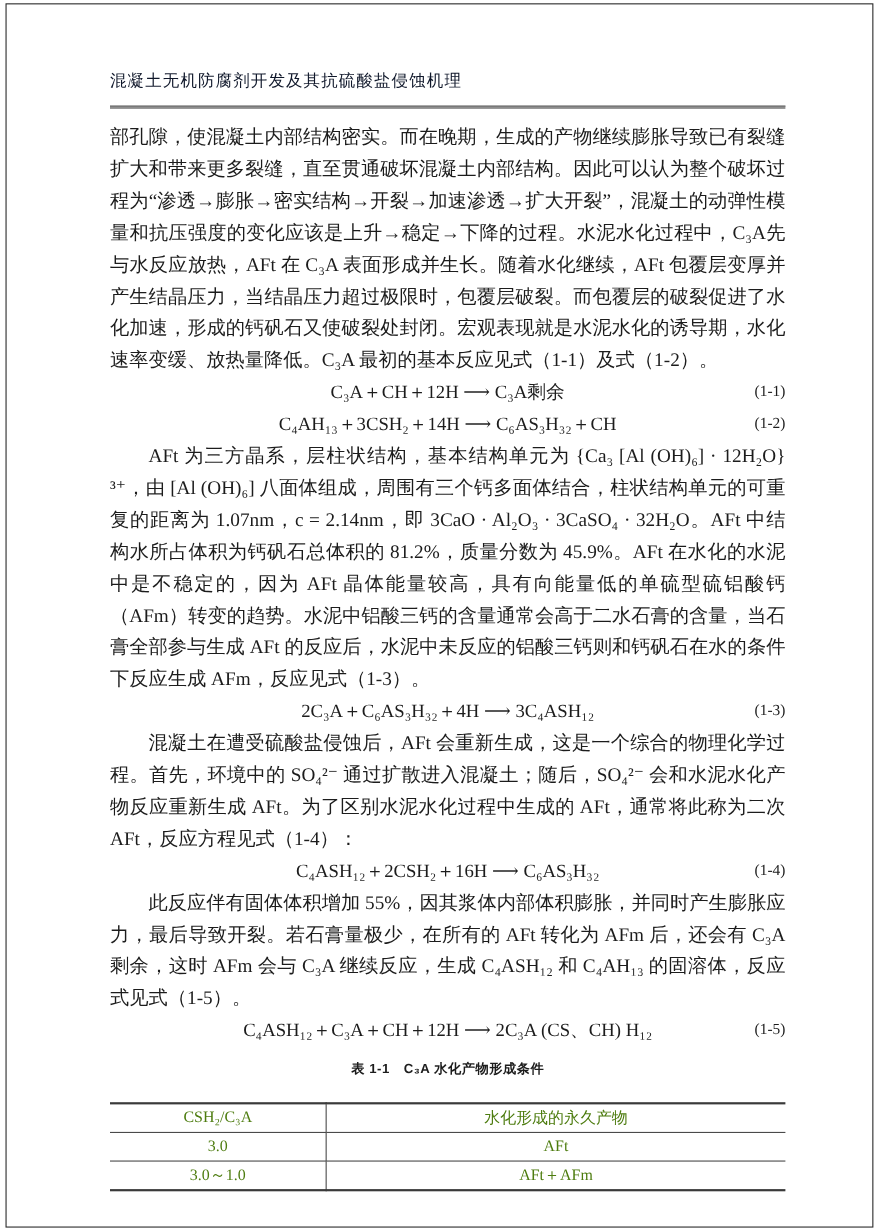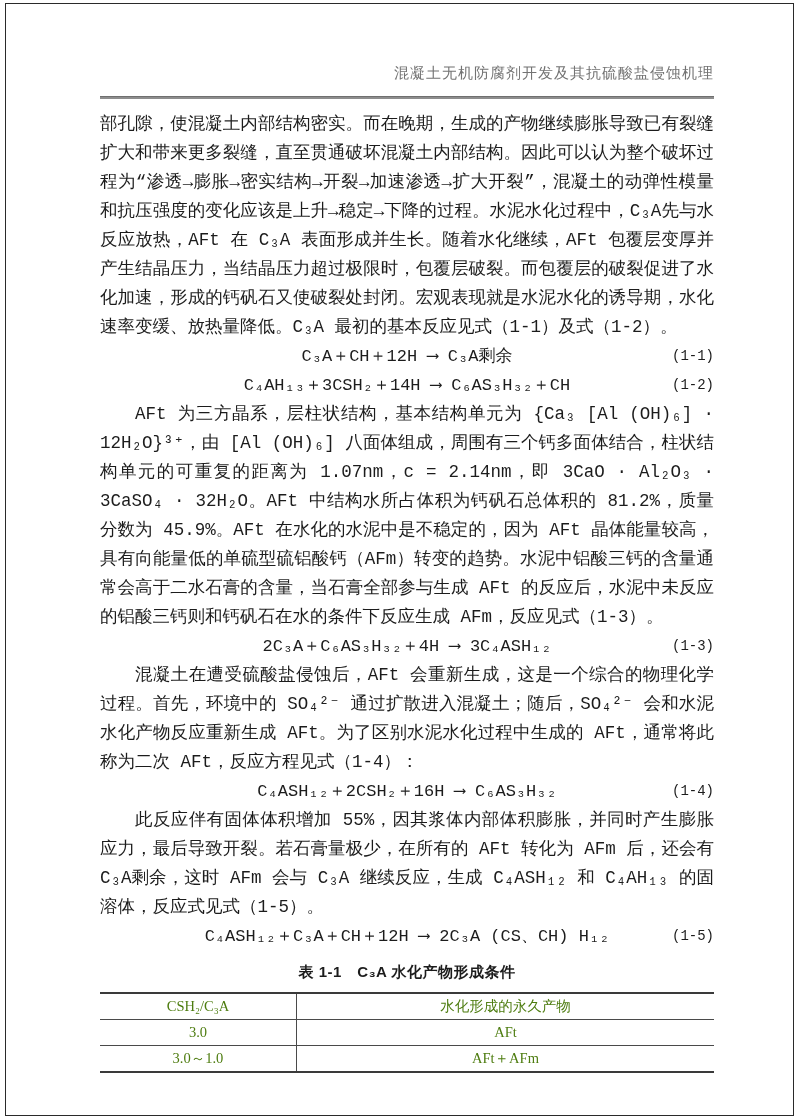--- a/index.html
+++ b/index.html
@@ -17,62 +17,61 @@
     border:1px solid #2a2a2a;
     pointer-events:none;
   }
   .content{
     position:absolute;
     left:100px;
     top:0;
     width:614px;
   }
   .running-head{
-    text-align:right;
+    text-align:left;
     font-size:15px;
     letter-spacing:1px;
     margin-top:64px;
-    color:#737373;
+    color:#0f172a;
   }
   .head-rule{
     margin-top:13px;
     height:2px;
     background:#8d8d8d;
     border-top:1px solid #6f6f6f;
   }
   .body-text{
     margin-top:11px;
     font-size:17.5px;
     line-height:29px;
     text-align:justify;
     text-justify:inter-ideograph;
-    font-family:Liberation Mono, monospace;
   }
   p.para{margin:0;}
   p.para.indent{text-indent:2em;}
   .equation{
     position:relative;
     text-align:center;
     line-height:29px;
     height:29px;
     font-size:17px;
     white-space:nowrap;
   }
   .eq-number{
     position:absolute;
     right:0;top:0;
     font-size:14px;
   }
   .table-block{margin-top:12px;}
   .table-caption{
     text-align:center;
     font-weight:bold;
-    font-size:15px;
+    font-size:12px;
     font-family:"Liberation Sans","DejaVu Sans",sans-serif;
-    margin-bottom:10px;
+    margin-bottom:22px;
     letter-spacing:0.5px;
   }
   table.data-table{
     width:100%;
     border-collapse:collapse;
     border-top:2px solid #3a3a3a;
     border-bottom:2px solid #3a3a3a;
     font-size:14.5px;
   }
   table.data-table td{

